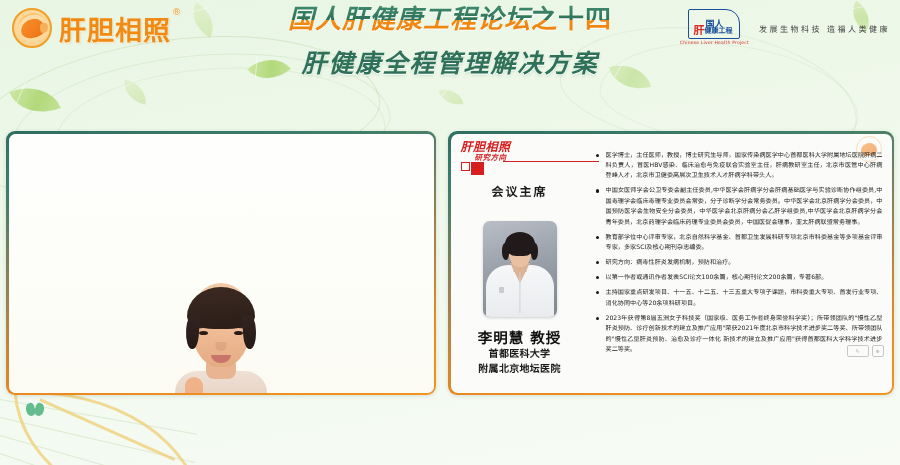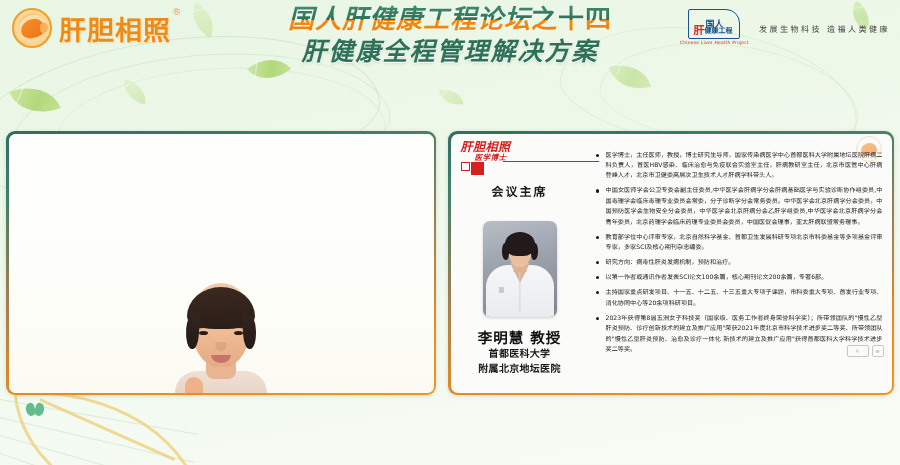--- a/index.html
+++ b/index.html
@@ -137,21 +137,21 @@
     background: linear-gradient(180deg, #3f8b6e 0%, #2e7158 50%, #f08a12 50%, #ef8010 100%);
     -webkit-background-clip: text; background-clip: text; color: transparent;
     -webkit-text-fill-color: transparent;
     text-shadow: none;
     filter: drop-shadow(0 1px 0 rgba(255,255,255,.9));
   }
   .title-line1 .tail { font-style: normal; }
   .title-line2 {
     font-family: "DejaVu Sans", sans-serif;
     font-size: 25px; font-weight: bold; font-style: italic;
-    letter-spacing: 2px; line-height: 1.2; margin-top: 2px;
+    letter-spacing: 2px; line-height: 1.2; margin-top: 14px;
     color: #2e7158;
     text-shadow: 0 1px 0 rgba(255,255,255,.95), 0 2px 3px rgba(46,113,88,.18);
   }
 
   .brand-right {
     position: absolute; right: 10px; top: 9px;
     display: flex; align-items: center; gap: 10px;
   }
   .glc-logo { display: flex; flex-direction: column; align-items: center; }
   .glc-mark {
@@ -487,21 +487,21 @@
     </div>
   </div>
 </div>
 
 <div class="panel bio-panel">
   <div class="panel-inner bio-inner">
 
     <div class="bio-left">
       <div class="ganzang-logo">
         <div class="gz-cn1">肝胆相照</div>
-        <div class="gz-cn2">医学博士</div>
+        <div class="gz-cn2">研究方向</div>
         <div class="gz-blocks">
           <span class="b1"></span>
             <span class="b2"></span>
         </div>
         <div class="gz-rule"></div>
       </div>
 
       <div class="chair-label">会议主席</div>
 
       <div class="portrait">

